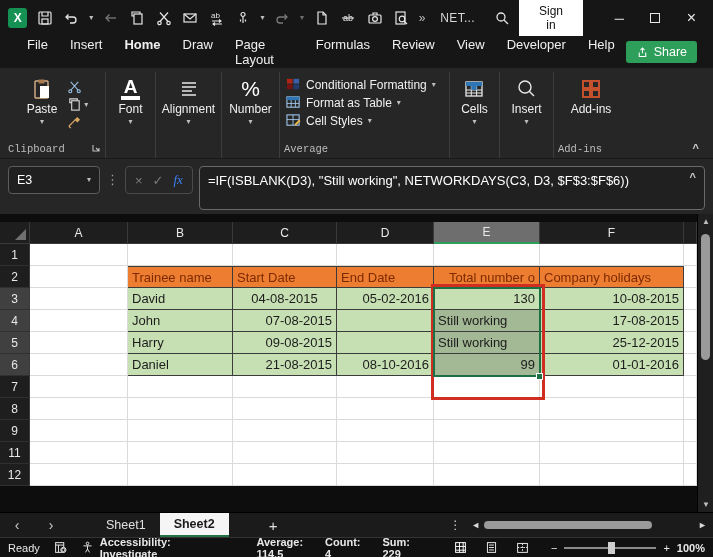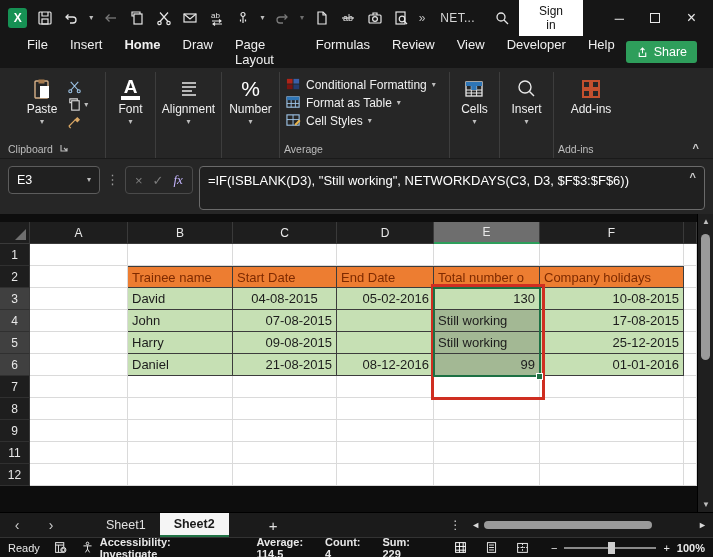--- a/index.html
+++ b/index.html
@@ -27,21 +27,21 @@
   .menu-item.active { font-weight:bold; }
   .menu-item.active::after { content:""; position:absolute; left:10px; right:10px; bottom:0; height:2px; background:#2e9e5b; }
   .share-btn { margin-left:auto; background:#2e9e5b; color:#fff; font-size:12.5px; padding:4px 10px;
                border-radius:3px; display:flex; align-items:center; gap:5px; }
 
   
   .ribbon { height:90px; background:#262626; display:flex; padding:4px 0 0 4px; flex:0 0 auto; position:relative; }
   .rgroup { display:flex; flex-direction:column; border-right:1px solid #3d3d3d; padding:2px 4px 0 4px; }
   .rgroup:last-of-type { border-right:none; }
   .rbody { flex:1; display:flex; align-items:flex-start; justify-content:center; gap:4px; padding-top:2px; }
-  .rlabel { height:18px; font-size:10.5px; color:#bdbdbd; text-align:center; display:flex; align-items:center; justify-content:flex-start; gap:6px; }
+  .rlabel { height:18px; font-size:10.5px; color:#bdbdbd; text-align:center; display:flex; align-items:center; justify-content:space-between; gap:6px;font-family:Liberation Mono, monospace; }
   .bigbtn { display:flex; flex-direction:column; align-items:center; gap:2px; padding:2px 6px; }
   .bigbtn .blabel { color:#f0f0f0; font-size:12px; }
   .bigbtn svg { width:22px; height:22px; }
   .bigA { color:#fff; font-size:19px; font-weight:bold; line-height:18px; border-bottom:4px solid #fff; padding:0 3px; }
   .bigPct { color:#fff; font-size:21px; line-height:22px; }
   .minicol { display:flex; flex-direction:column; gap:3px; padding-top:3px; }
   .minibtn { display:flex; align-items:center; gap:2px; }
   .minibtn svg { width:15px; height:15px; }
   .styles-list { display:flex; flex-direction:column; gap:3px; padding-top:1px; }
   .styles-row { display:flex; align-items:center; gap:5px; color:#f0f0f0; font-size:12px; }
@@ -50,21 +50,21 @@
   .ribbon-collapse { position:absolute; right:14px; bottom:4px; color:#cfcfcf; font-size:11px; font-weight:bold; }
 
   
   .formula-row { height:56px; background:#262626; display:flex; align-items:flex-start; padding:7px 8px 0 8px; gap:6px; flex:0 0 auto; border-top:1px solid #1a1a1a; }
   .namebox { width:92px; height:28px; background:#202020; border:1px solid #5c5c5c; border-radius:4px;
              display:flex; align-items:center; padding:0 8px; color:#fff; font-size:12.5px; }
   .namebox .chev { margin-left:auto; }
   .fdots { color:#9a9a9a; font-size:13px; padding-top:6px; }
   .fxbox { height:28px; border:1px solid #4a4a4a; border-radius:4px; display:flex; align-items:center; gap:10px; padding:0 9px; }
   .fxgray { color:#7d7d7d; font-size:13px; }
-  .fxlbl { color:#c4b5fd; font-style:italic; font-size:13px; font-family:"Liberation Serif", serif; }
+  .fxlbl { color:#3b82f6; font-style:italic; font-size:13px; font-family:"Liberation Serif", serif; }
   .formula-input { flex:1; height:44px; background:#202020; border:1px solid #6a6a6a; border-radius:4px;
                    display:flex; align-items:flex-start; padding:4px 8px; color:#fff; font-size:13px; }
   .formula-text { white-space:nowrap; overflow:hidden; padding-top:2px; }
   .fcollapse { margin-left:auto; color:#cfcfcf; font-size:11px; font-weight:bold; }
 
   
   .sheet-area { flex:1; background:#0d0d0d; position:relative; }
   .grid { position:absolute; left:0; top:8px; width:697px; }
   .col-headers { display:flex; height:22px; }
   .corner { width:30px; background:#1e1e1e; border-right:1px solid #3a3a3a; border-bottom:1px solid #3a3a3a; position:relative; }
@@ -452,21 +452,21 @@
             <div class="cell" style="width: 106px;"></div>
             <div class="cell" style="width: 144px;"></div>
             <div class="cell fillcell"></div>
           </div>
           <div class="grid-row">
             <div class="row-header">2</div>
             <div class="cell" style="width: 98px;"></div>
             <div class="cell th" style="width: 105px;">Trainee name</div>
             <div class="cell th" style="width: 104px;">Start Date</div>
             <div class="cell th" style="width: 97px;">End Date</div>
-            <div class="cell th" style="width: 106px;">Total number o</div>
+            <div class="cell th" style="width: 106px; text-align: right;">Total number o</div>
             <div class="cell th" style="width: 144px;">Company holidays</div>
             <div class="cell fillcell"></div>
           </div>
           <div class="grid-row">
             <div class="row-header selected">3</div>
             <div class="cell" style="width: 98px;"></div>
             <div class="cell td" style="width: 105px;">David</div>
             <div class="cell td ar" style="width: 104px; text-align: center;">04-08-2015</div>
             <div class="cell td ar" style="width: 97px;">05-02-2016</div>
             <div class="cell td ar" style="width: 106px;">130</div>
@@ -491,21 +491,21 @@
             <div class="cell td" style="width: 97px;"></div>
             <div class="cell td selE" style="width: 106px;">Still working</div>
             <div class="cell td ar" style="width: 144px;">25-12-2015</div>
             <div class="cell fillcell"></div>
           </div>
           <div class="grid-row">
             <div class="row-header selected">6</div>
             <div class="cell" style="width: 98px;"></div>
             <div class="cell td" style="width: 105px;">Daniel</div>
             <div class="cell td ar" style="width: 104px;">21-08-2015</div>
-            <div class="cell td ar" style="width: 97px;">08-12-2016</div>
+            <div class="cell td ar" style="width: 97px;">08-10-2016</div>
             <div class="cell td selE ar" style="width: 106px;">99</div>
             <div class="cell td ar" style="width: 144px;">01-01-2016</div>
             <div class="cell fillcell"></div>
           </div>
           <div class="grid-row">
             <div class="row-header">7</div>
             <div class="cell" style="width: 98px;"></div>
             <div class="cell" style="width: 105px;"></div>
             <div class="cell" style="width: 104px;"></div>
             <div class="cell" style="width: 97px;"></div>

